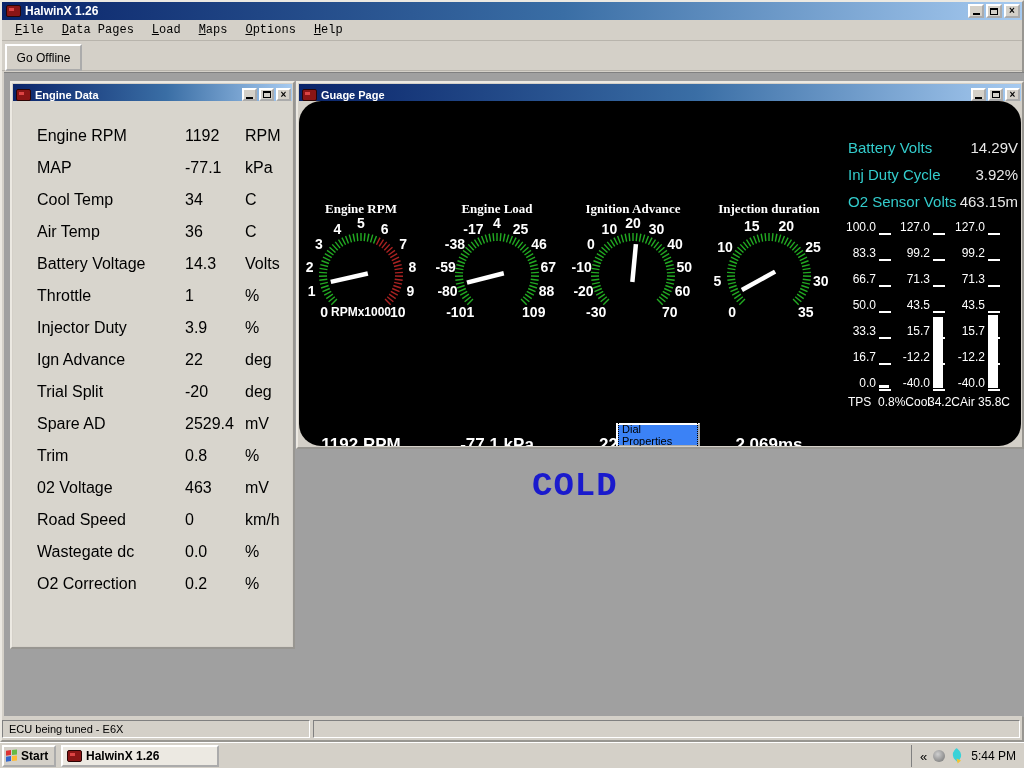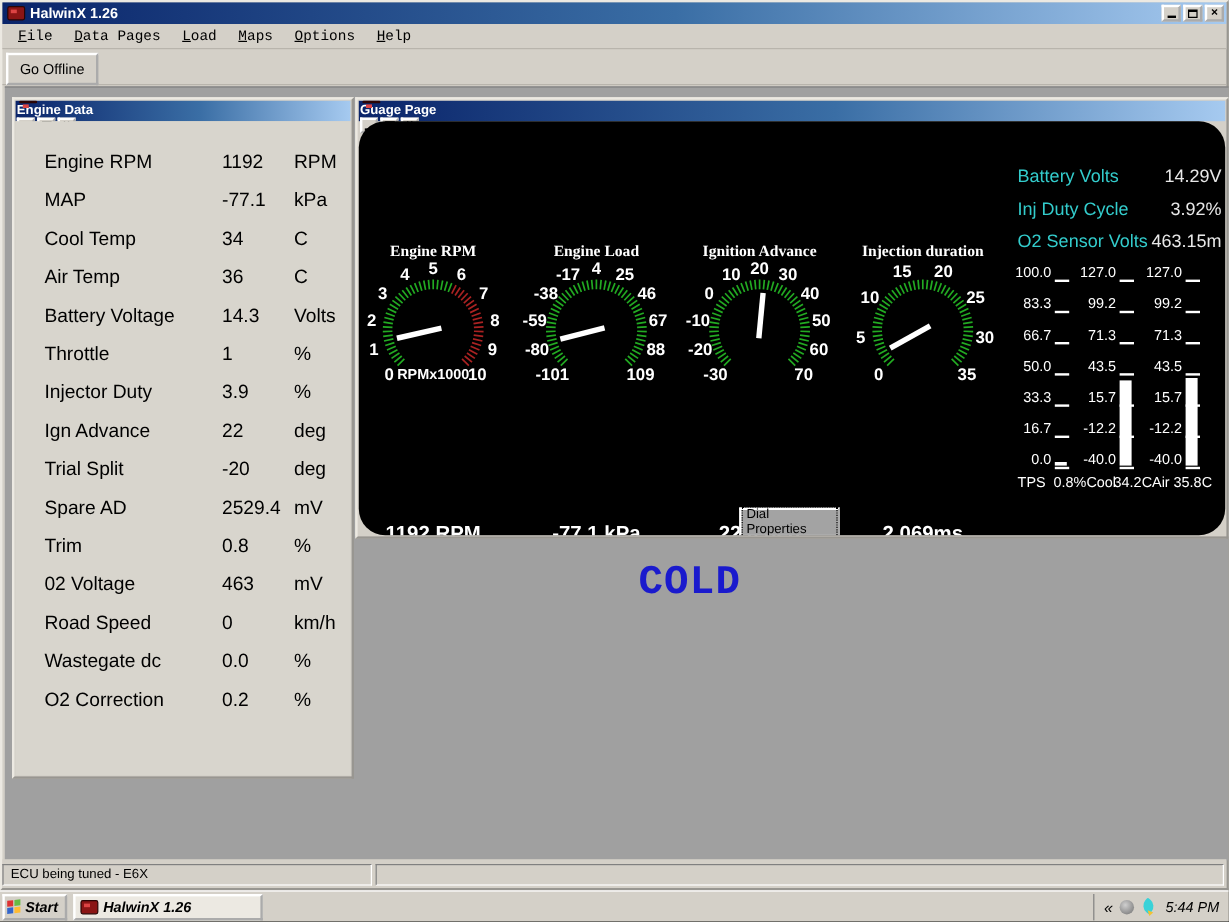--- a/index.html
+++ b/index.html
@@ -26,21 +26,21 @@
   .menu-item{padding:2px 9px;color:#000;font-family:Liberation Mono, monospace;}
   .menu-item::first-letter{text-decoration:underline;}
   #toolbar{height:29px;position:relative;border-bottom:1px solid #b8b4ac;}
   #go-offline{position:absolute;left:3px;top:3px;width:73px;height:23px;background:#d4d0c8;
     border:2px outset #fff;font-size:12px;color:#000000;display:flex;align-items:center;justify-content:center;}
   
   #mdi{position:absolute;left:2px;top:70px;width:1020px;height:644px;background:#a0a0a0;
     border-top:1px solid #808080;overflow:hidden;}
   .child-window{position:absolute;border:2px outset #ece9e2;background:#d4d0c8;padding:1px;box-sizing:border-box;}
   .child-title{height:17px;background:linear-gradient(90deg,#0a246a,#3a6ea5 55%,#a6caf0);
-    display:flex;align-items:flex-start;color:#fff;font-weight:bold;font-size:11px;padding:0 1px;flex-direction:column;}
+    display:flex;align-items:flex-end;color:#fff;font-weight:bold;font-size:11px;padding:0 1px;}
   .child-title .win-title{flex:1;}
   .child-title .win-btn{width:15px;height:13px;}
   
   #engine-window{left:6px;top:8px;width:285px;height:568px;}
   #engine-content{position:relative;background:#d8d5cd;height:calc(100% - 17px);overflow:hidden;
     padding-top:20px;box-sizing:border-box;}
   .ed-row{position:relative;height:32px;font-size:16px;color:#000;}
   .ed-label{position:absolute;left:24px;top:6px;}
   .ed-value{position:absolute;left:172px;top:6px;}
   .ed-unit{position:absolute;left:232px;top:6px;}
@@ -56,36 +56,36 @@
   .dial-value{position:absolute;left:0;top:234px;width:150px;text-align:center;color:#fff;
     font-weight:bold;font-size:17px;}
   .dial-num{fill:#fff;font-family:"Liberation Sans",sans-serif;font-weight:bold;font-size:14px;}
   .dial-inner{fill:#fff;font-family:"Liberation Sans",sans-serif;font-weight:bold;font-size:12px;}
   .bar-col{position:absolute;top:116px;width:62px;}
   .bar-tick{position:relative;height:26px;color:#fff;font-size:12px;}
   .bar-tick-label{position:absolute;left:0;top:3px;width:44px;text-align:right;}
   .bar-tick-dash{position:absolute;left:47px;top:16px;width:12px;height:2px;background:#fff;}
   .bar-fill{position:absolute;width:10px;background:#fff;}
   .bar-caption{position:absolute;top:294px;color:#fff;font-size:12px;white-space:nowrap;}
-  #dial-properties{position:absolute;left:317px;top:322px;width:80px;height:20px;background:#a3a3a3;
+  #dial-properties{position:absolute;left:317px;top:322px;width:80px;height:20px;background:#3b82f6;
     border:2px outset #fff;font-size:11px;color:#000;display:flex;align-items:center;}
   #dial-properties .focus{border:1px dotted #000;padding:0 3px;}
   
   #cold-text{position:absolute;left:528px;top:394px;font-size:34px;font-weight:bold;
     color:#1a1acd;letter-spacing:1px;font-family:Liberation Mono, monospace;}
   #statusbar{position:absolute;left:2px;top:716px;width:1020px;height:24px;background:#d4d0c8;
     display:flex;align-items:center;gap:3px;padding:2px 2px 0 0;box-sizing:border-box;}
   .status-panel{height:18px;border:1px solid;border-color:#808080 #fff #fff #808080;
     font-size:11px;color:#000;display:flex;align-items:center;padding:0 6px;box-sizing:border-box;}
   #status-1{width:308px;}
   #status-2{width:192px;background:#00e6e6;}
   #status-3{flex:1;}
   
   #taskbar{position:absolute;left:0;top:742px;width:1024px;height:26px;background:#d4d0c8;
-    border-top:1px solid #fff;display:flex;align-items:center;font-style:italic;}
+    border-top:1px solid #fff;display:flex;align-items:center;}
   #start-button{width:54px;height:22px;margin-left:2px;background:#d4d0c8;border:2px outset #fff;
     display:flex;align-items:center;font-weight:bold;font-size:12px;color:#000;box-sizing:border-box;}
   .flag{width:12px;height:12px;margin:0 3px 0 2px;display:grid;
     grid-template-columns:5px 5px;grid-template-rows:5px 5px;gap:1px;transform:skewY(-6deg);}
   .flag i:nth-child(1){background:#d33;}.flag i:nth-child(2){background:#6b4;}
   .flag i:nth-child(3){background:#36c;}.flag i:nth-child(4){background:#fb3;}
   #task-button{width:158px;height:22px;margin-left:5px;background:#ece9e2;border:2px outset #fff;
     display:flex;align-items:center;font-weight:bold;font-size:12px;color:#000;box-sizing:border-box;padding-left:2px;}
   #tray{margin-left:auto;height:22px;display:flex;align-items:center;gap:6px;
     border-left:1px solid #808080;padding:0 8px 0 8px;}

